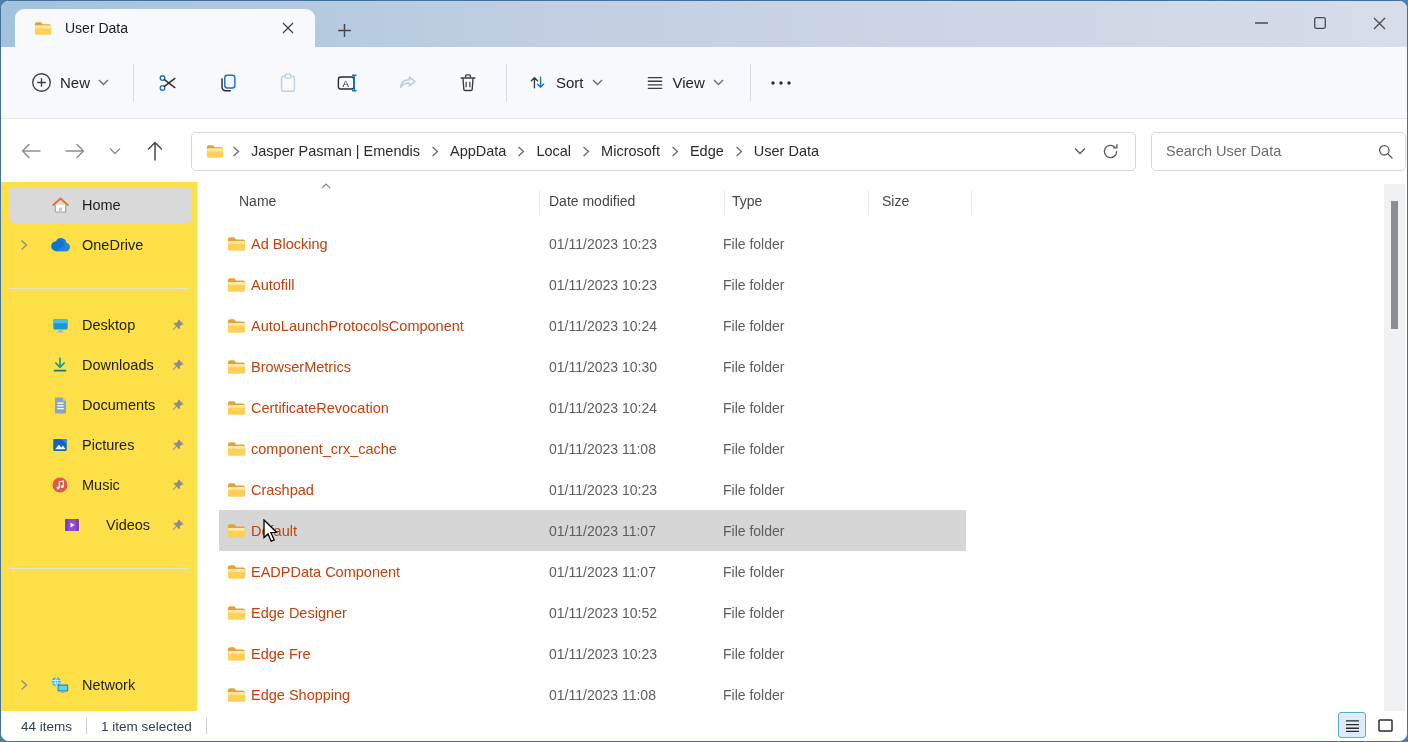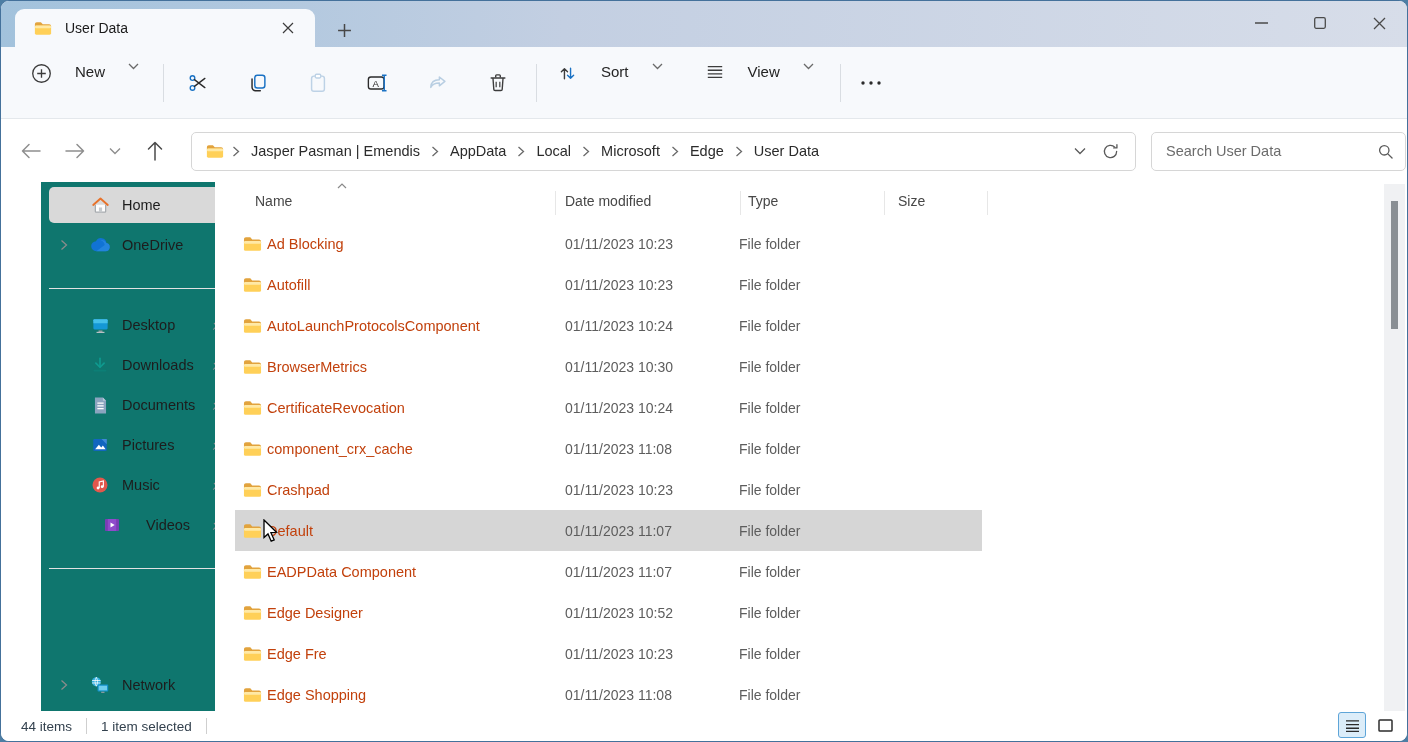--- a/index.html
+++ b/index.html
@@ -13,51 +13,51 @@
     border-radius:9px 9px 0 0; display:flex; align-items:center; padding:0 14px 0 19px; }
   .tab-title { font-size:14px; color:#1b1b1b; margin-left:13px; flex:1; }
   .tab-close { width:26px; height:26px; display:flex; align-items:center; justify-content:center; border-radius:4px; cursor:default; }
   .newtab { position:absolute; left:328px; top:16px; width:30px; height:26px; display:flex; align-items:center; justify-content:center; }
   .caption-btn { position:absolute; top:6px; width:34px; height:32px; display:flex; align-items:center; justify-content:center; }
   .cap-min{left:1243px;} .cap-max{left:1302px;} .cap-close{left:1361px;}
 
   
   .toolbar { position:absolute; top:46px; left:0; right:0; height:72px; background:#f7f9fc;
     border-bottom:1px solid #e4e8ec; display:flex; align-items:center; }
-  .tb-btn { display:flex; align-items:flex-start; gap:23px; height:40px; padding:0 10px; border-radius:5px; }
+  .tb-btn { display:flex; align-items:center; gap:8px; height:40px; padding:0 10px; border-radius:5px; }
   .tb-label { font-size:15px; color:#242424; }
   .tb-sep { width:1px; height:38px; background:#d9dde2; }
   .tb-icon { display:flex; align-items:center; justify-content:center; width:44px; height:40px; border-radius:5px; }
 
   
   .navrow { position:absolute; top:119px; left:0; right:0; height:62px; background:#fff; display:flex; align-items:center; }
   .nav-btn { width:36px; height:34px; display:flex; align-items:center; justify-content:center; border-radius:5px; }
   .addressbar { height:39px; width:945px; margin-left:18px; border:1px solid #d6d6d6; border-radius:5px;
     display:flex; align-items:center; padding:0 10px 0 14px; }
   .crumbs { display:flex; align-items:center; gap:2px; flex:1; font-size:14.5px; color:#2b2b2b; }
   .crumb { padding:3px 7px; border-radius:3px; white-space:nowrap; }
   .crumb-sep { display:flex; align-items:center; padding:0 2px; }
   .searchbox { height:39px; width:255px; margin-left:15px; border:1px solid #d6d6d6; border-radius:5px;
     display:flex; align-items:center; padding:0 12px 0 14px; }
   .searchbox input { border:none; outline:none; flex:1; font-size:14.5px; color:#333; font-family:inherit; background:transparent; }
   .searchbox input::placeholder { color:#6c6c6c; }
 
   
-  .sidebar { position:absolute; top:181px; left:0; width:197px; bottom:30px; background:#0f766e; border-right:1px solid #ededed;margin-left:40px; }
+  .sidebar { position:absolute; top:181px; left:0; width:197px; bottom:30px; background:#fde047; border-right:1px solid #ededed; }
   .side-item { position:absolute; left:8px; width:183px; height:36px; border-radius:5px;
     display:flex; align-items:center; font-size:14.5px; color:#1d1d1d; }
   .side-item.selected { background:#d9d9d9; }
   .side-chevron { width:30px; display:flex; justify-content:center; }
   .side-icon { width:26px; display:flex; justify-content:center; margin-left:8px; }
   .side-label { margin-left:9px; flex:1; }
   .side-pin { width:28px; display:flex; justify-content:center; }
   .side-divider { position:absolute; left:8px; width:181px; height:1px; background:#e2e2e2; }
 
   
-  .content { position:absolute; top:181px; left:198px; right:0; bottom:30px; background:#fff;margin-left:16px; }
+  .content { position:absolute; top:181px; left:198px; right:0; bottom:30px; background:#fff; }
   .list-header { position:absolute; top:5px; left:0; right:0; height:30px; font-size:14px; color:#474747; }
   .col-h { position:absolute; top:6px; }
   .h-name{left:40px;} .h-date{left:350px;} .h-type{left:533px;} .h-size{left:683px;}
   .h-sep { position:absolute; top:4px; width:1px; height:24px; background:#e7e7e7; }
   .sort-caret { position:absolute; left:122px; top:-4px; }
   .rows { position:absolute; top:41px; left:20px; width:747px; }
   .row { position:relative; height:41px; }
   .row.selected { background:#d6d6d6; }
   .cell { position:absolute; top:50%; transform:translateY(-50%); white-space:nowrap; }
   .c-icon{left:8px; display:flex;} .c-name{left:32px; font-size:14.5px; color:#c2410c;}

